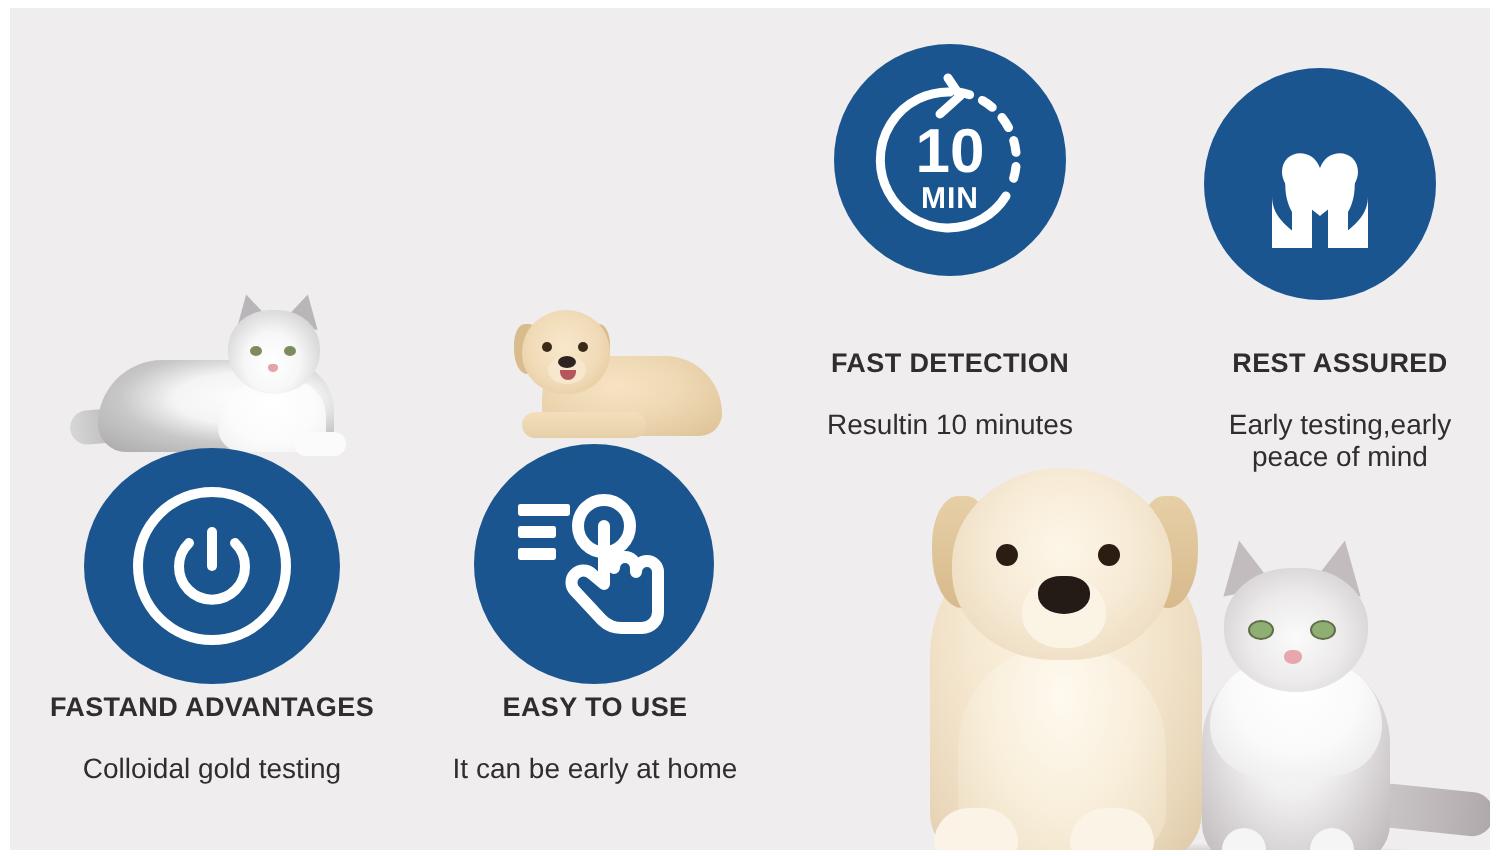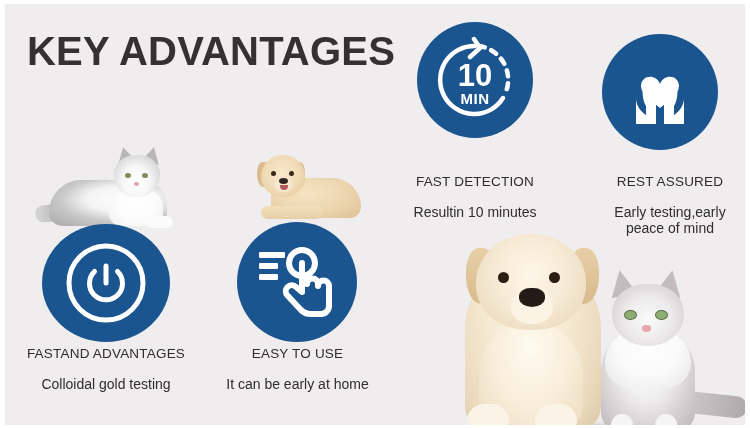--- a/index.html
+++ b/index.html
@@ -56,21 +56,21 @@
   .badge svg { display: block; }
 
   .caption {
     position: absolute;
     text-align: center;
     color: #2f2d2e;
     line-height: 1.18;
   }
   .caption .cap-title {
     font-size: 13.5px;
-    font-weight: 400;
+    font-weight: 700;
     letter-spacing: 0.2px;
     display: block;
     white-space: nowrap;
   }
   .caption .cap-sub {
     font-size: 14px;
     font-weight: 400;
     display: block;
     margin-top: 14px;
   }
@@ -257,21 +257,20 @@
     position: absolute; left: 10px; top: 196px; width: 262px; height: 12px;
     background: radial-gradient(ellipse at 50% 50%, rgba(120,105,92,0.35) 0%, rgba(160,150,140,0.10) 62%, rgba(255,255,255,0) 100%);
     border-radius: 50%;
   }
 </style>
 </head>
 <body>
 
 <div class="poster">
 
-  <div class="page-title">KEY ADVANTAGES</div>
 
   <div class="photo cat-sm">
     <div class="tail"></div>
     <div class="body"></div>
     <div class="chest"></div>
     <div class="ear-l"></div>
     <div class="ear-r"></div>
     <div class="head"></div>
     <div class="eye-l"></div>
     <div class="eye-r"></div>

